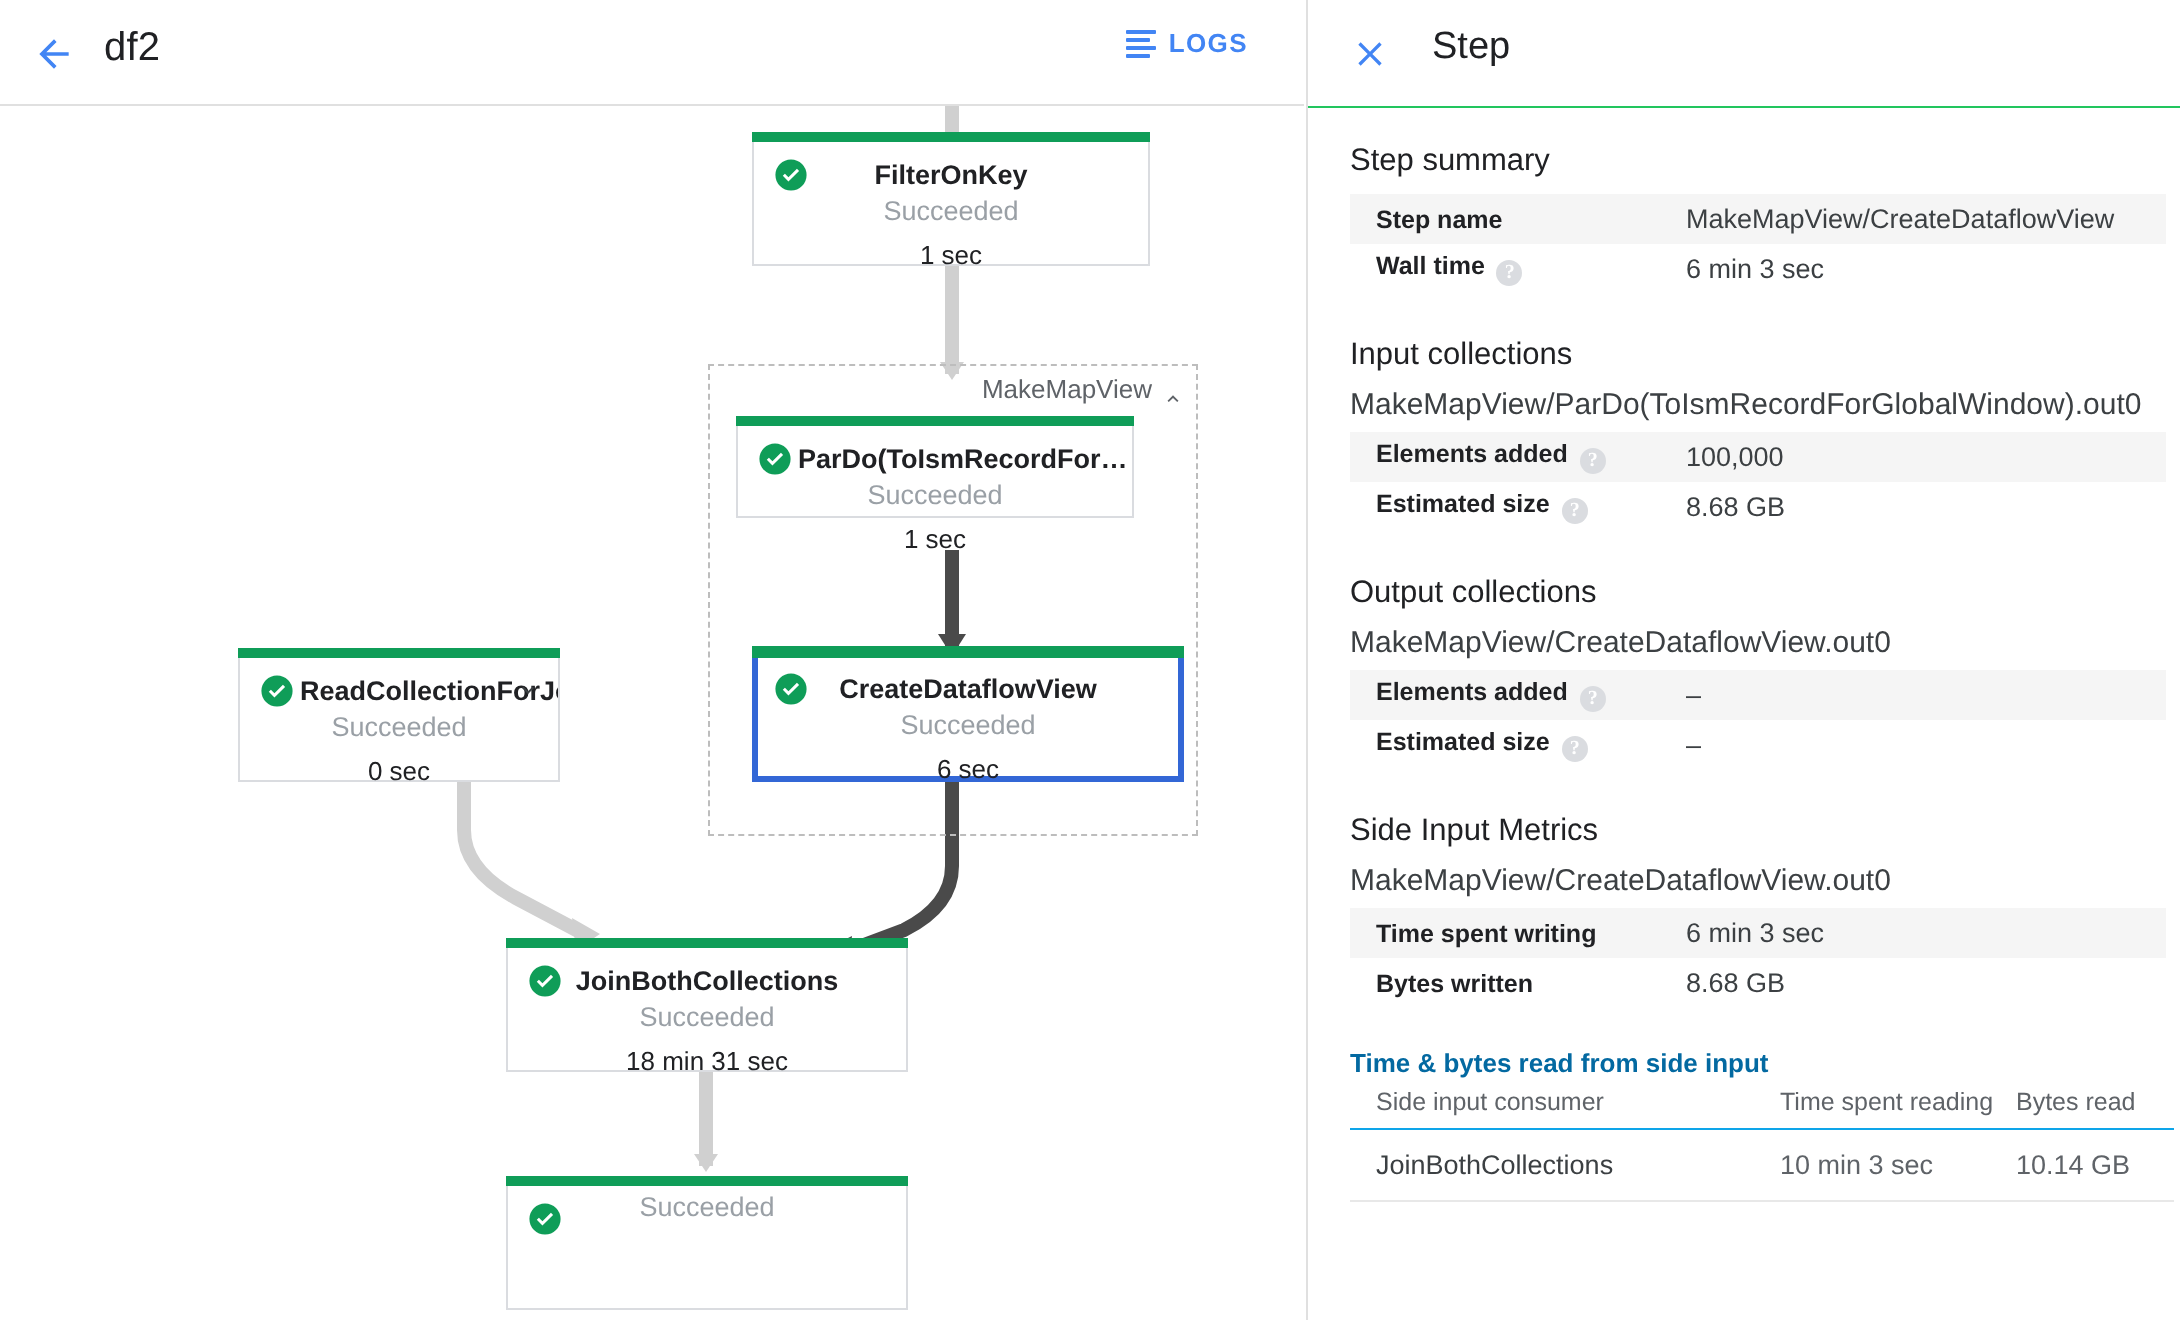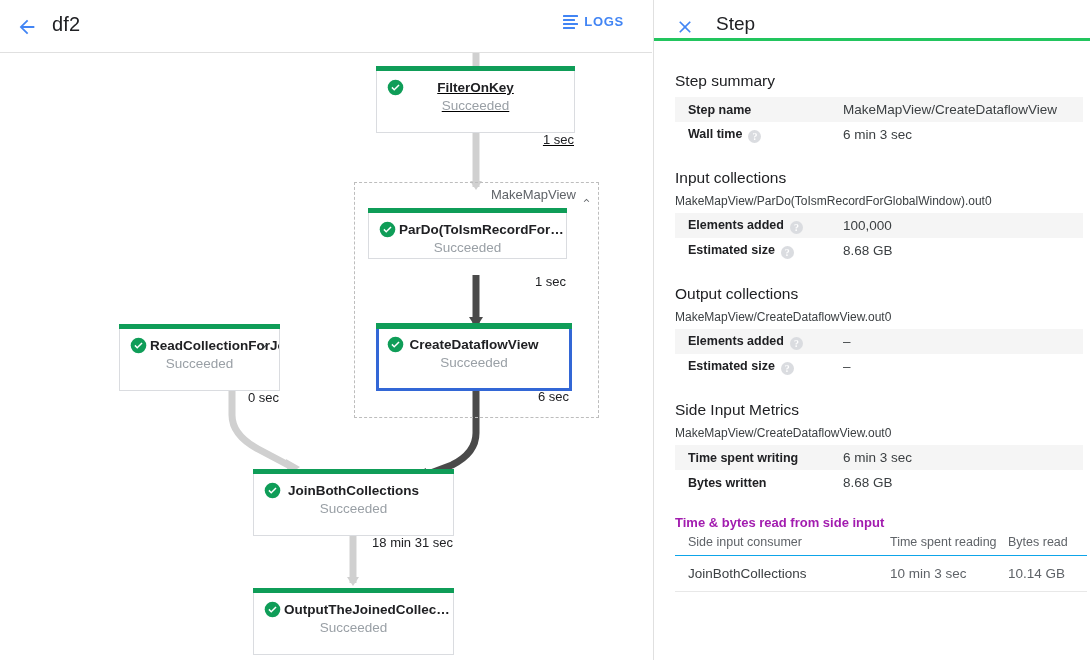--- a/index.html
+++ b/index.html
@@ -95,36 +95,36 @@
   .node .ntitle {
     text-align: center; font-size: 13.5px; font-weight: bold;
     color: #202124; margin-top: 9px; padding: 0 30px;
     white-space: nowrap; overflow: hidden;
   }
   .node.selected .ntitle { margin-top: 8px; }
   .node .nstatus {
     text-align: center; font-size: 13.5px; color: #9aa0a6; margin-top: 3px;
   }
   .node .ntime {
-    text-align: right; font-size: 13px; color: #202124; margin-top: 19px;
+    text-align: center; font-size: 13px; color: #202124; margin-top: 7px;
   }
   .node .chev {
     position: absolute; right: 9px; top: 9px; width: 12px; height: 12px;
   }
 
   
   #right-pane {
     position: absolute; left: 653px; top: 0;
     width: 437px; height: 660px;
     background: #ffffff;
     border-left: 1px solid #e0e0e0;
   }
   #right-header {
-    position: absolute; left: 0; top: 0; width: 437px; height: 41px;
-    border-bottom: 3px solid #22c55e;
+    position: absolute; left: 0; top: 0; width: 437px; height: 54px;
+    border-bottom: 1px solid #22c55e;
   }
   #close-button {
     position: absolute; left: 16px; top: 12px;
     width: 30px; height: 30px;
     display: flex; align-items: center; justify-content: center;
     cursor: pointer;
   }
   #panel-title {
     position: absolute; left: 62px; top: 13px;
     font-size: 19px; color: #202124;
@@ -134,42 +134,42 @@
     width: 437px; height: 606px;
     padding: 18px 8px 0 21px;
     overflow: hidden;
   }
 
   .sec-title {
     font-size: 15.5px; color: #202124; margin-bottom: 7px;
   }
   .sec-title.gap { margin-top: 22px; }
   .coll-name {
-    font-size: 12px; color: #3c4043; margin-bottom: 5px;
+    font-size: 15px; color: #3c4043; margin-bottom: 5px;
   }
 
   .kv-table { width: 408px; border-collapse: collapse; }
   .kv-table tr { height: 25px; }
   .kv-table tr.shade { background: #f5f5f5; }
   .kv-table td { padding: 0; vertical-align: middle; }
   .kv-key {
     font-size: 12.5px; font-weight: bold; color: #202124;
     padding-left: 13px !important; width: 168px; white-space: nowrap;
   }
   .kv-val { font-size: 13.5px; color: #3c4043; }
   .help {
     display: inline-block; vertical-align: -2px; margin-left: 6px;
     width: 13px; height: 13px; border-radius: 50%;
     background: #dadce0; color: #ffffff;
     font-size: 10px; font-weight: bold; line-height: 13px;
     text-align: center; font-family: "Liberation Serif", serif;
   }
 
   .sub-title {
-    font-size: 13px; font-weight: bold; color: #a21caf;
+    font-size: 13px; font-weight: bold; color: #0369a1;
     margin-top: 20px; margin-bottom: 2px;
   }
   .si-table { width: 412px; border-collapse: collapse; }
   .si-table th {
     font-size: 12.5px; font-weight: normal; color: #5f6368;
     text-align: left; padding: 3px 0 6px 13px;
     border-bottom: 1px solid #0ea5e9;
   }
   .si-table th.r2 { padding-left: 0; }
   .si-table td {
@@ -234,21 +234,21 @@
 
       <div class="group-box" style="left:354px; top:129px; width:245px; height:236px;">
         <div class="group-label">MakeMapView</div>
         <span class="group-caret">
           <svg width="11" height="11" viewBox="0 0 24 24">
             <path d="M12 8l-6 6 1.4 1.4L12 10.8l4.6 4.6L18 14z" fill="#5f6368"></path>
           </svg>
         </span>
       </div>
 
-      <div class="node" style="left:376px; top:18px; width:199px; height:62px;text-decoration:underline;">
+      <div class="node" style="left:376px; top:18px; width:199px; height:62px;">
         <div class="statusbar"></div>
         <span class="check">
           <svg width="17" height="17" viewBox="0 0 24 24">
             <circle cx="12" cy="12" r="11" fill="#0f9d58"></circle>
             <path d="M10.2 16.6l-4-4 1.5-1.5 2.5 2.5 6-6 1.5 1.5z" fill="#ffffff"></path>
           </svg>
         </span>
         <div class="ntitle">FilterOnKey</div>
         <div class="nstatus">Succeeded</div>
         <div class="ntime">1 sec</div>
@@ -260,21 +260,21 @@
           <svg width="17" height="17" viewBox="0 0 24 24">
             <circle cx="12" cy="12" r="11" fill="#0f9d58"></circle>
             <path d="M10.2 16.6l-4-4 1.5-1.5 2.5 2.5 6-6 1.5 1.5z" fill="#ffffff"></path>
           </svg>
         </span>
         <div class="ntitle">ParDo(ToIsmRecordFor…</div>
         <div class="nstatus">Succeeded</div>
         <div class="ntime">1 sec</div>
       </div>
 
-      <div class="node selected" style="left:376px; top:276px; width:196px; height:62px;">
+      <div class="node selected" style="left:376px; top:276px; width:216px; height:62px;">
         <div class="statusbar"></div>
         <span class="check">
           <svg width="17" height="17" viewBox="0 0 24 24">
             <circle cx="12" cy="12" r="11" fill="#0f9d58"></circle>
             <path d="M10.2 16.6l-4-4 1.5-1.5 2.5 2.5 6-6 1.5 1.5z" fill="#ffffff"></path>
           </svg>
         </span>
         <div class="ntitle">CreateDataflowView</div>
         <div class="nstatus">Succeeded</div>
         <div class="ntime">6 sec</div>
@@ -312,21 +312,20 @@
       </div>
 
       <div class="node" style="left:253px; top:540px; width:201px; height:62px;">
         <div class="statusbar"></div>
         <span class="check">
           <svg width="17" height="17" viewBox="0 0 24 24">
             <circle cx="12" cy="12" r="11" fill="#0f9d58"></circle>
             <path d="M10.2 16.6l-4-4 1.5-1.5 2.5 2.5 6-6 1.5 1.5z" fill="#ffffff"></path>
           </svg>
         </span>
-        <div class="ntitle">OutputTheJoinedCollec…</div>
         <div class="nstatus">Succeeded</div>
       </div>
 
     </div>
 
     <div id="scroll-track">
       
     </div>
   </div>
 

